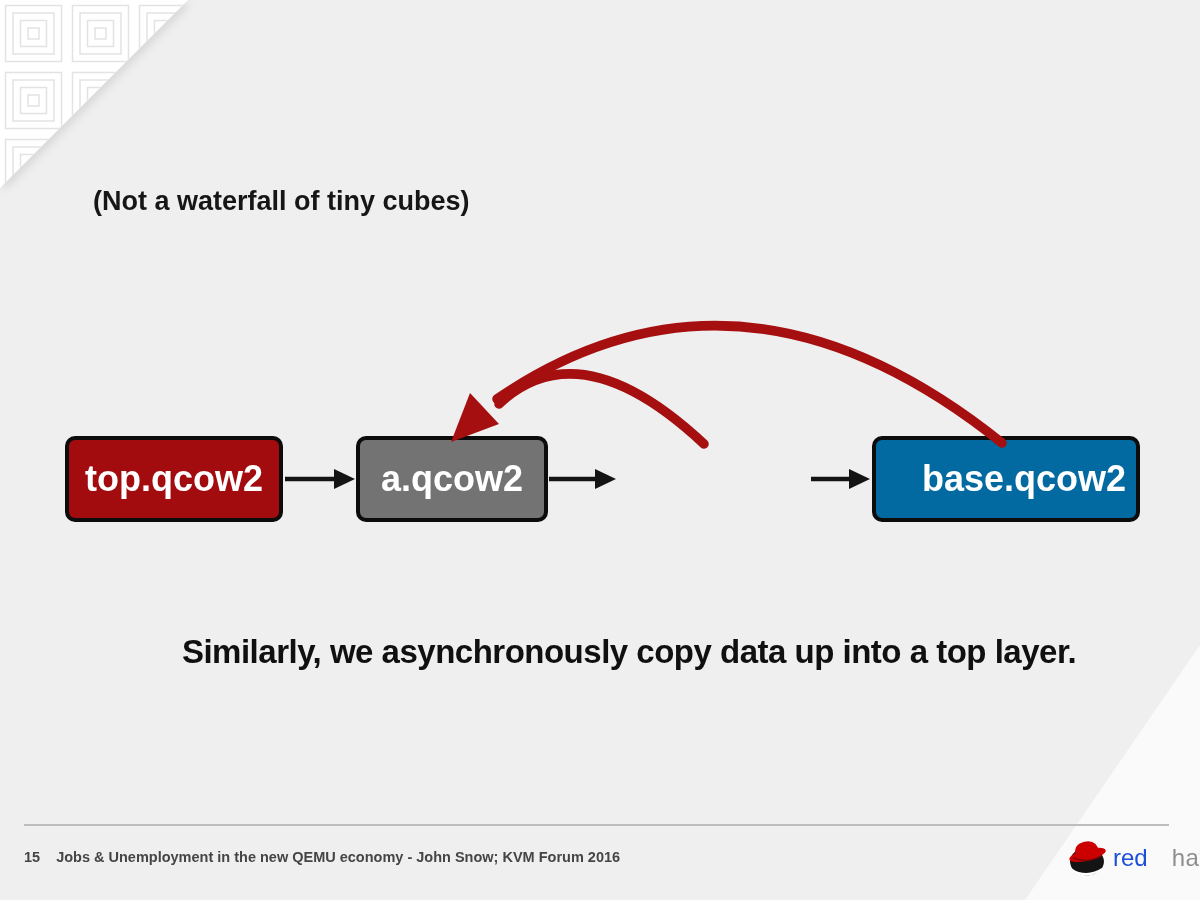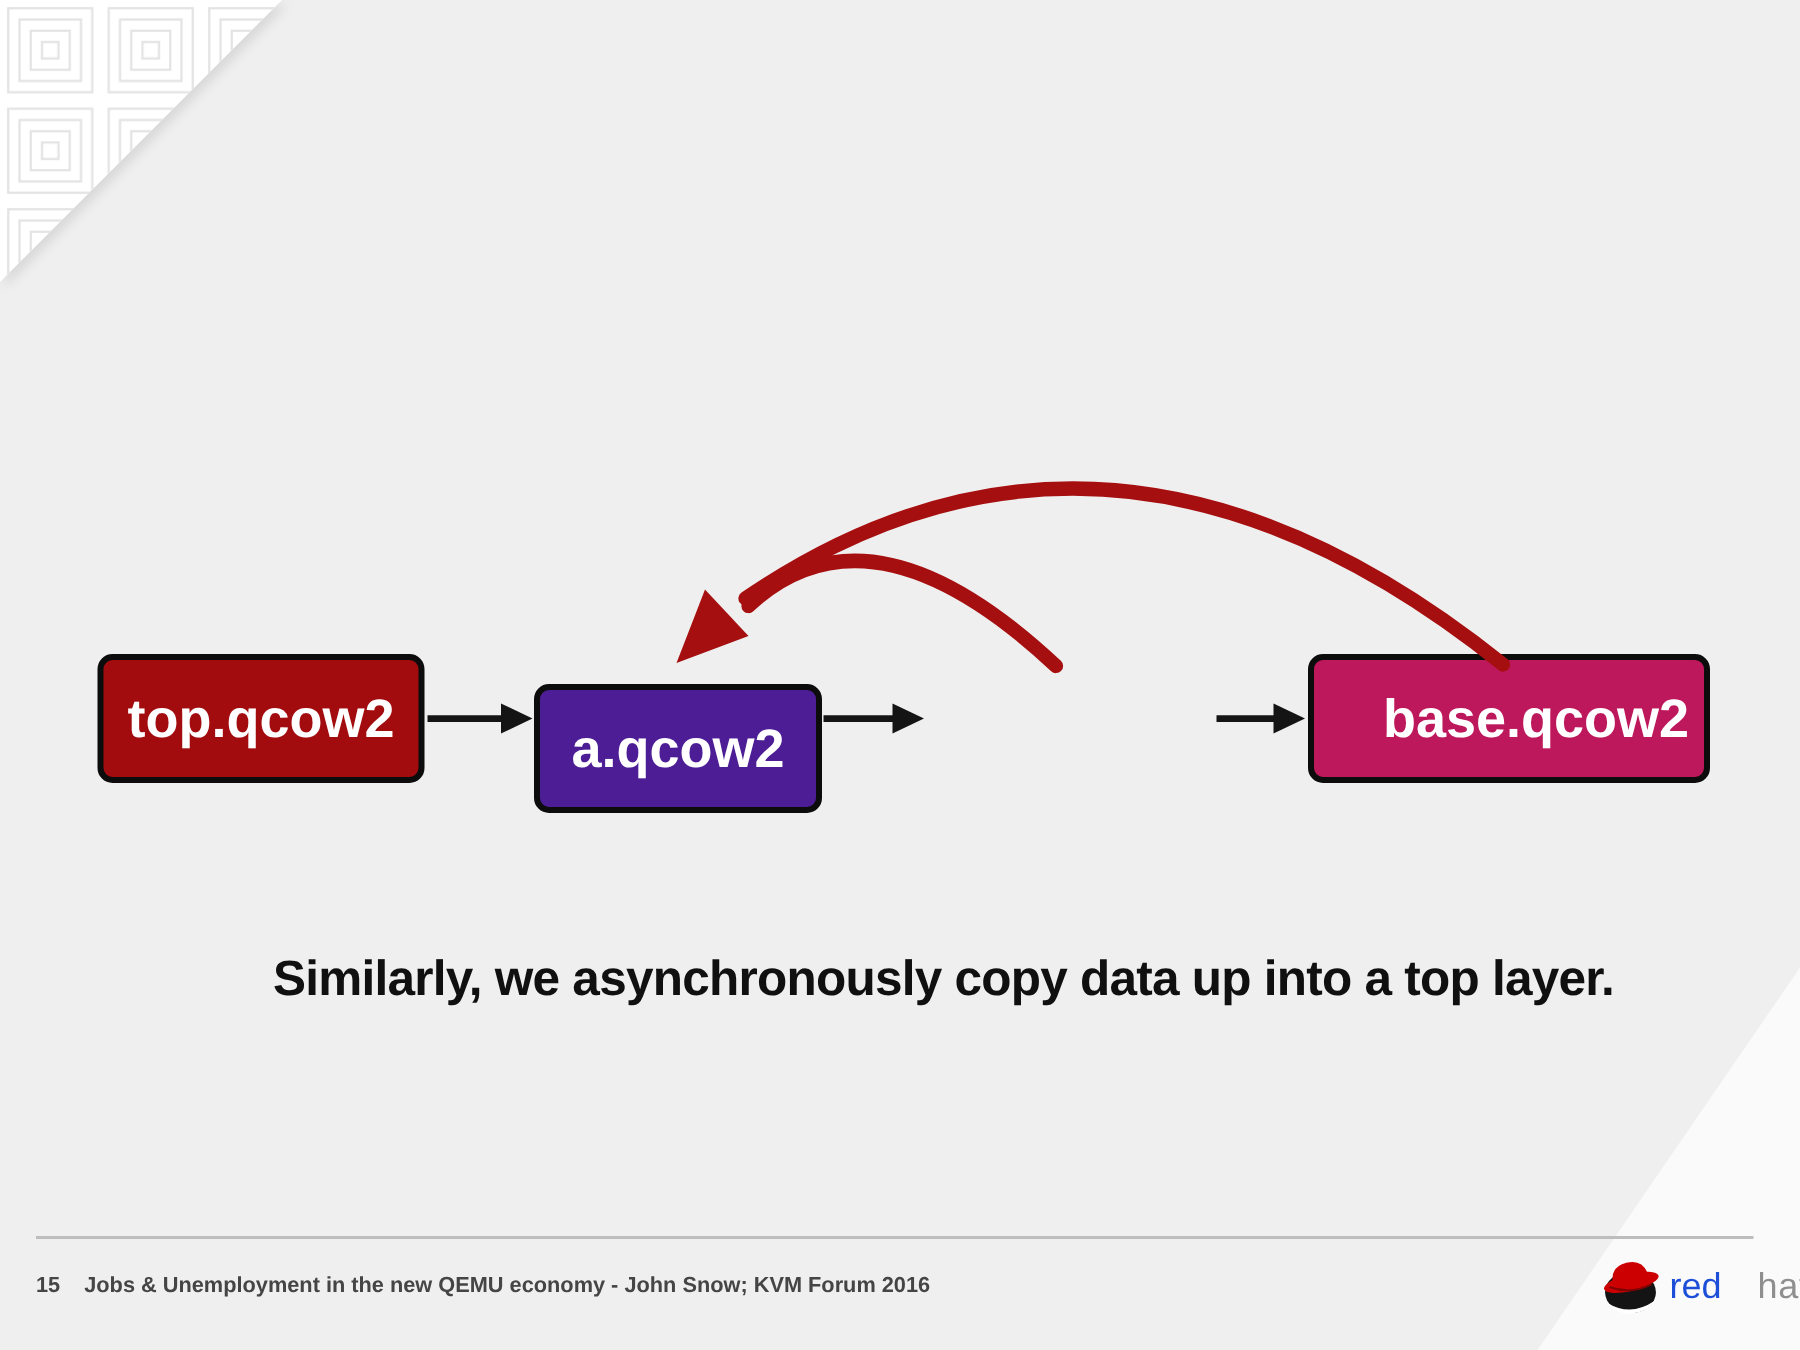--- a/index.html
+++ b/index.html
@@ -53,24 +53,25 @@
         <rect x="20.5" y="20.5" width="26" height="26" fill="none" stroke="#e3e3e3" stroke-width="1.5"></rect>
         <rect x="28" y="28" width="11" height="11" fill="none" stroke="#e3e3e3" stroke-width="1.5"></rect>
       </pattern>
     </defs>
     <polygon points="0,0 188,0 0,188" fill="#ffffff"></polygon>
     <polygon points="0,0 188,0 0,188" fill="url(#sqpat)"></polygon>
   </svg>
 
   <div class="corner-wedge"></div>
 
+  <div class="subtitle">(Not a waterfall of tiny cubes)</div>
 
   <div class="node red" id="node-1" style="background: rgb(162, 12, 14); border-color: rgb(12, 12, 12); color: rgb(255, 255, 255);">top.qcow2</div>
-  <div class="node red" id="node-2" style="background: #4c1d95; border-color: rgb(12, 12, 12); color: rgb(255, 255, 255); margin-top: 20px;">a.qcow2</div>
-  <div class="node teal" id="node-4" style="background: #be185d; border-color: rgb(12, 12, 12); color: rgb(255, 255, 255); padding-left: 36px;">base.qcow2</div>
+  <div class="node red" id="node-2" style="background: #737373; border-color: rgb(12, 12, 12); color: rgb(255, 255, 255);">a.qcow2</div>
+  <div class="node teal" id="node-4" style="background: #0369a1; border-color: rgb(12, 12, 12); color: rgb(255, 255, 255); padding-left: 36px;">base.qcow2</div>
 
   <svg class="arrow-layer" width="1200" height="900" viewBox="0 0 1200 900">
 
     <g>
       <line class="chain-line" x1="285" y1="479" x2="337" y2="479" stroke="#141414" stroke-width="4.5"></line>
       <polygon class="chain-head" points="355,479 334,469 334,489" fill="#141414"></polygon>
       <line class="chain-line" x1="549" y1="479" x2="598" y2="479" stroke="#141414" stroke-width="4.5"></line>
       <polygon class="chain-head" points="616,479 595,469 595,489" fill="#141414"></polygon>
       <line class="chain-line" x1="811" y1="479" x2="852" y2="479" stroke="#141414" stroke-width="4.5"></line>
       <polygon class="chain-head" points="870,479 849,469 849,489" fill="#141414"></polygon>

